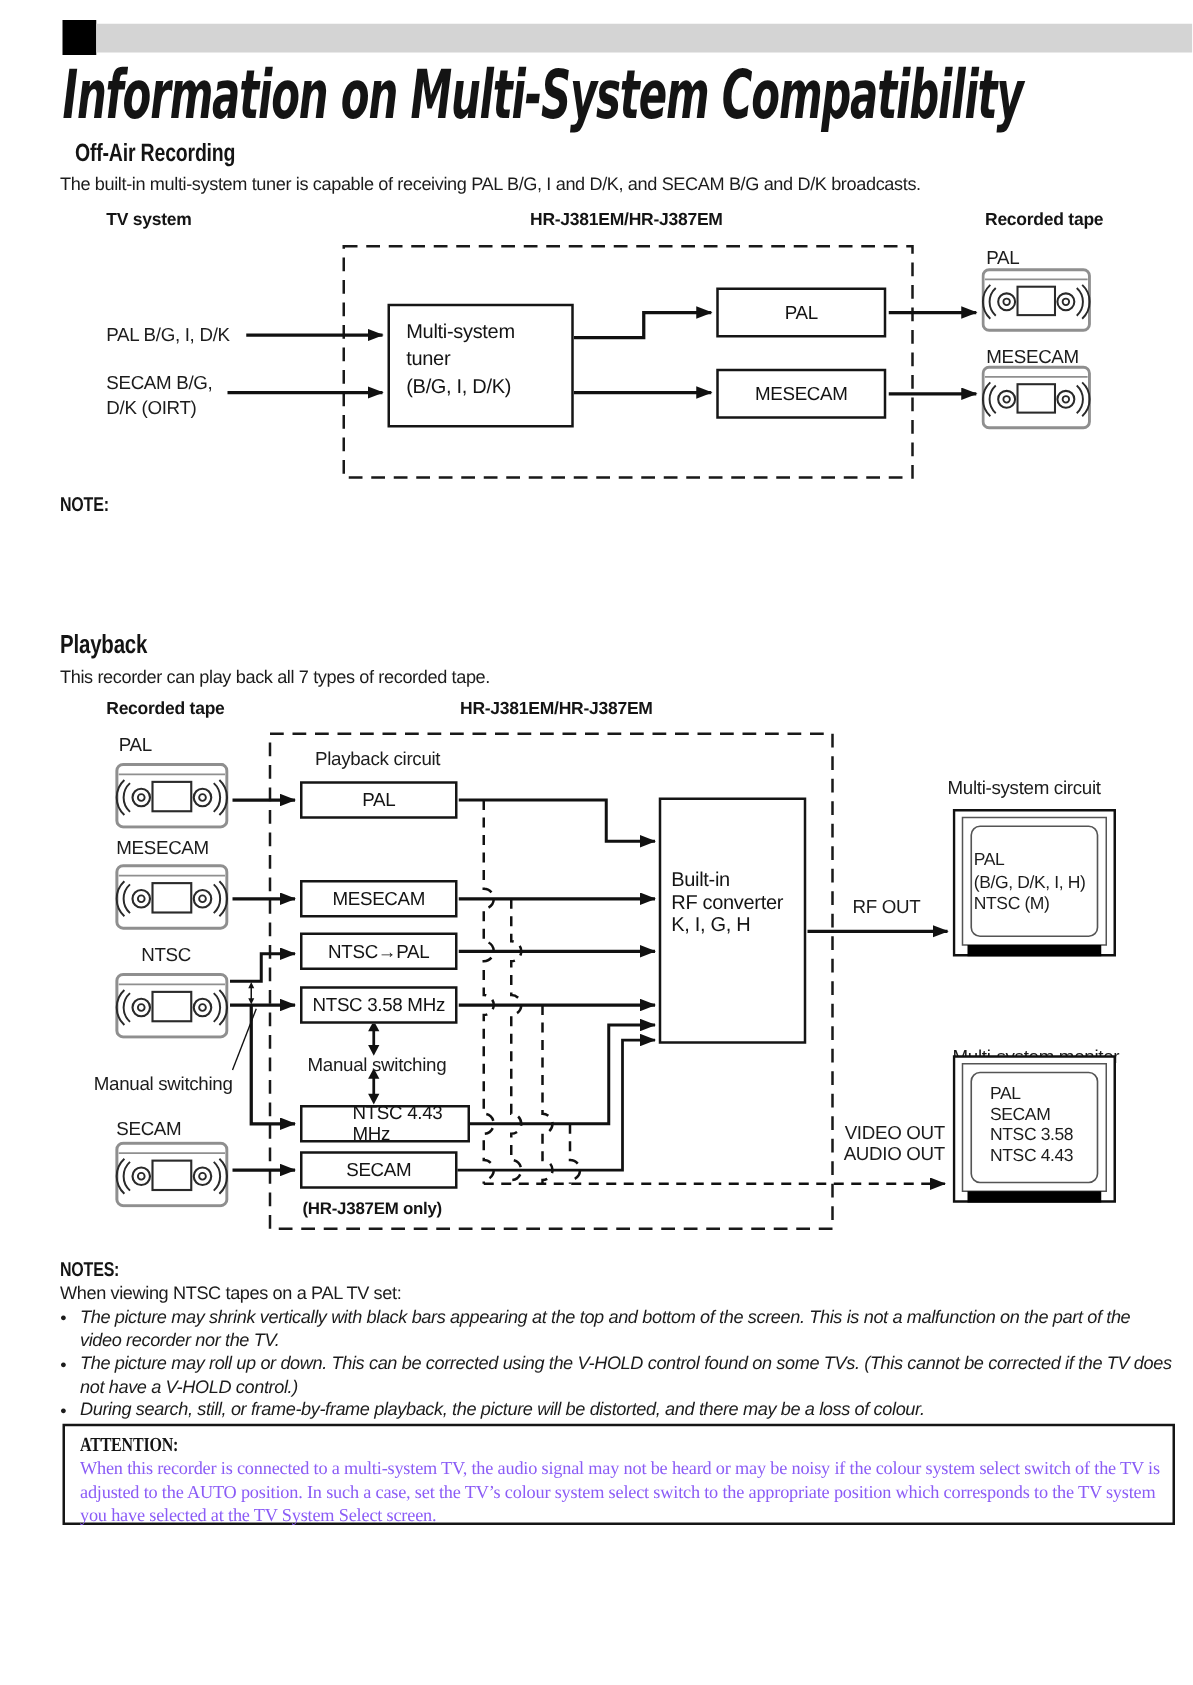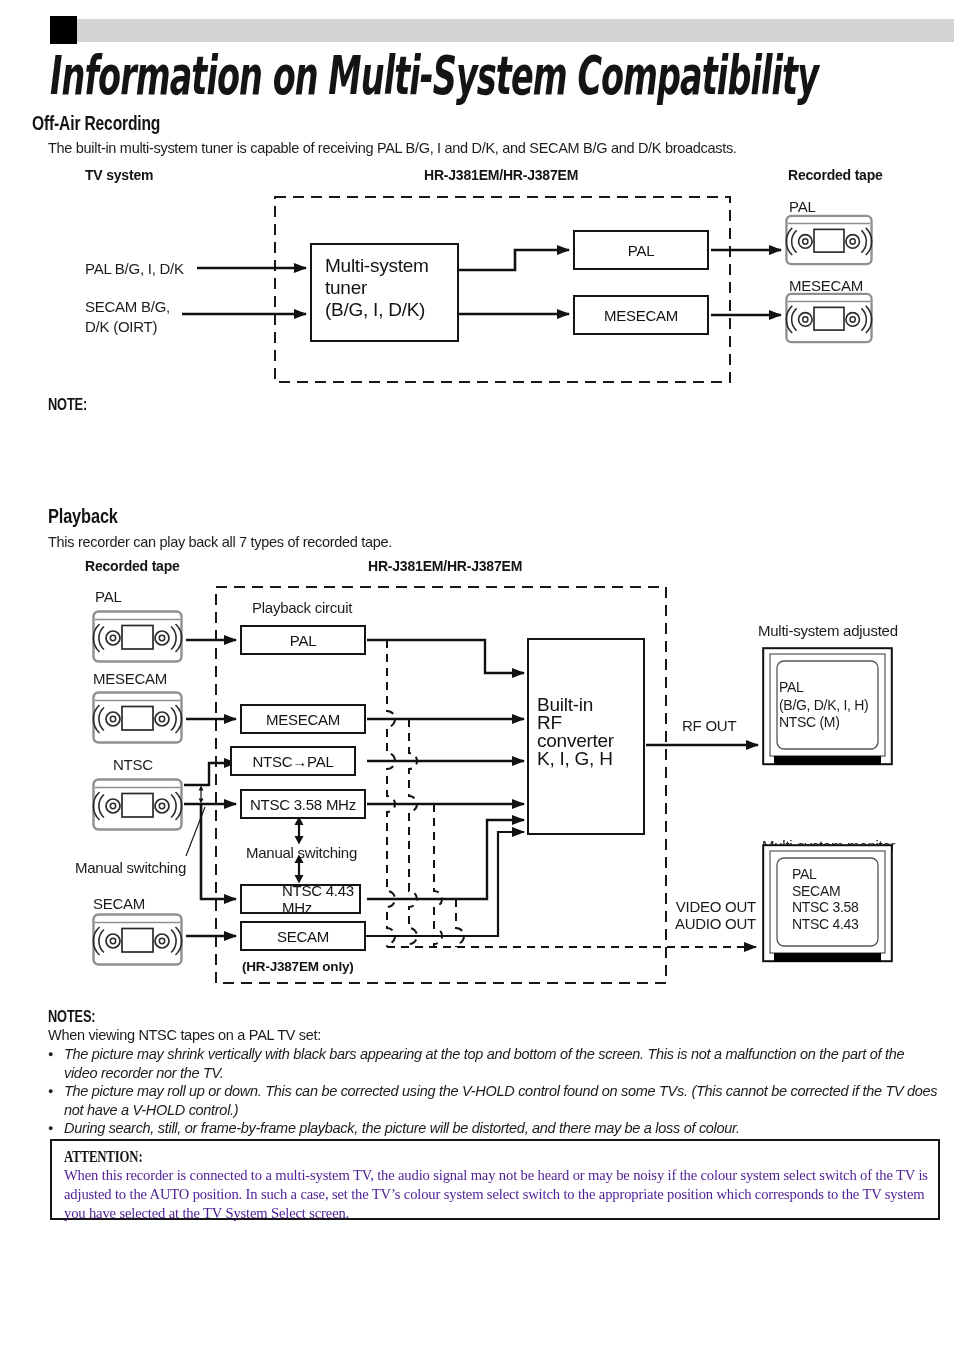--- a/index.html
+++ b/index.html
@@ -11,27 +11,27 @@
   .cond{transform-origin:0 0;display:inline-block;}
   .title{font-family:"DejaVu Sans",sans-serif;font-style:italic;font-weight:bold;
          font-size:54px;letter-spacing:-1.5px;transform:scaleX(.62);}
   .h2{font-weight:bold;font-size:20px;letter-spacing:-.2px;transform:scaleX(.78);}
   .h3{font-weight:bold;font-size:16px;letter-spacing:-.2px;transform:scaleX(.8);}
   .lead{font-size:14.5px;letter-spacing:-.3px;color:#1c1c1c;}
   .colhead{font-weight:bold;font-size:14px;letter-spacing:-.2px;}
   .lbl{font-size:15px;letter-spacing:-.25px;color:#1c1c1c;}
   .dbox{border:2.5px solid #151515;background:#fff;display:flex;align-items:center;
         justify-content:center;font-size:15px;letter-spacing:-.25px;box-sizing:border-box;}
-  .dbox-l{border:2.5px solid #151515;background:#fff;font-size:19px;letter-spacing:-.25px;
+  .dbox-l{border:2.5px solid #151515;background:#fff;font-size:16px;letter-spacing:-.25px;
         box-sizing:border-box;line-height:22px;}
   .bullets{width:892px;font-style:italic;font-size:14.5px;line-height:18.5px;letter-spacing:-.3px;color:#1c1c1c;}
   .brow{display:flex;}
   .bglyph{width:16px;flex:0 0 16px;font-style:normal;font-size:9px;line-height:18.5px;}
   .attn{border:2px solid #151515;background:#fff;box-sizing:border-box;}
-  .attnbody{font-size:14.6px;line-height:19px;letter-spacing:-.15px;color:#4c1d95;}
+  .attnbody{font-size:14.6px;line-height:19px;letter-spacing:-.15px;color:#8b5cf6;}
   .screen-txt{font-size:14px;letter-spacing:-.3px;line-height:17.5px;color:#1c1c1c;}
 </style>
 </head>
 <body>
 
 <div id="page">
 
   <svg class="wires" width="954" height="1348" viewBox="0 0 954 1348">
     <defs>
       <marker id="ah" markerUnits="userSpaceOnUse" markerWidth="13" markerHeight="10" refX="12" refY="5" orient="auto">
@@ -103,21 +103,21 @@
     <path d="M456,899 V928 A8,8 0 0 1 456,944 V947" fill="none" stroke="#111" stroke-width="2" stroke-dasharray="8,6"></path>
     <line x1="387" y1="947" x2="756" y2="947" stroke="#111" stroke-width="2" stroke-dasharray="8,6" marker-end="url(#ah)"></line>
   </svg>
 
   <div class="abs" style="left:50px;top:16px;width:27px;height:28px;background:#000;"></div>
   <div class="abs" style="left:77px;top:19px;width:877px;height:23px;background:#d4d4d4;"></div>
   <div class="abs nowrap" style="left:50px;top:44px;">
     <span class="title cond">Information on Multi-System Compatibility</span>
   </div>
 
-  <div class="abs nowrap" style="left:32px;top:112px;">
+  <div class="abs nowrap" style="left:60px;top:112px;">
     <span class="h2 cond">Off-Air Recording</span>
   </div>
   <div class="abs lead nowrap" style="left:48px;top:140px;">The built-in multi-system tuner is capable of receiving PAL B/G, I and D/K, and SECAM B/G and D/K broadcasts.</div>
 
   <div class="abs colhead nowrap" style="left:85px;top:167px;">TV system</div>
   <div class="abs colhead nowrap" style="left:424px;top:167px;">HR-J381EM/HR-J387EM</div>
   <div class="abs colhead nowrap" style="left:788px;top:167px;">Recorded tape</div>
 
   <div class="abs lbl nowrap" style="left:85px;top:260px;">PAL B/G, I, D/K</div>
   <div class="abs lbl" style="left:85px;top:297px;line-height:20px;">
@@ -174,40 +174,40 @@
 
   <div class="abs lbl nowrap" style="left:75px;top:859px;">Manual switching</div>
 
   <div class="abs lbl nowrap" style="left:93px;top:895px;">SECAM</div>
   <svg class="abs" style="left:92px;top:913px;" width="91" height="53">
       <use href="#cassette"></use>
     </svg>
 
   <div class="abs dbox" style="left:240px;top:625px;width:126px;height:30px;">PAL</div>
   <div class="abs dbox" style="left:240px;top:704px;width:126px;height:30px;">MESECAM</div>
-  <div class="abs dbox" style="left:230px;top:746px;width:126px;height:30px;">NTSC→PAL</div>
+  <div class="abs dbox" style="left:240px;top:746px;width:126px;height:30px;">NTSC→PAL</div>
   <div class="abs dbox" style="left:240px;top:789px;width:126px;height:30px;">NTSC 3.58 MHz</div>
   <div class="abs lbl nowrap" style="left:246px;top:844px;">Manual switching</div>
-  <div class="abs dbox" style="left:240px;top:884px;width:121px;height:30px;padding-left:40px;">NTSC 4.43 MHz</div>
+  <div class="abs dbox" style="left:240px;top:884px;width:136px;height:30px;padding-left:40px;">NTSC 4.43 MHz</div>
   <div class="abs dbox" style="left:240px;top:921px;width:126px;height:30px;">SECAM</div>
   <div class="abs colhead nowrap" style="left:242px;top:959px;font-size:13.5px;">(HR-J387EM only)</div>
 
   <div class="abs dbox-l" style="left:527px;top:638px;width:118px;height:197px;padding:56px 0 0 8px;line-height:18px;">
     <div>Built-in</div>
     <div>RF converter</div>
     <div>K, I, G, H</div>
   </div>
   <div class="abs lbl nowrap" style="left:682px;top:717px;">RF OUT</div>
 
   <div class="abs lbl" style="left:660px;top:898px;width:96px;text-align:right;line-height:17px;">
     <div>VIDEO OUT</div>
     <div>AUDIO OUT</div>
   </div>
 
-  <div class="abs lbl nowrap" style="left:758px;top:622px;">Multi-system adjusted</div>
+  <div class="abs lbl nowrap" style="left:758px;top:622px;">Multi-system circuit</div>
   <svg class="abs" style="left:762px;top:647px;" width="131" height="125">
       <use href="#tvset"></use>
     </svg>
   <div class="abs screen-txt" style="left:779px;top:679px;">
     <div>PAL</div>
     <div>(B/G, D/K, I, H)</div>
     <div>NTSC (M)</div>
   </div>
 
   <div class="abs lbl nowrap" style="left:762px;top:818px;margin-top:19px;">Multi-system monitor</div>

